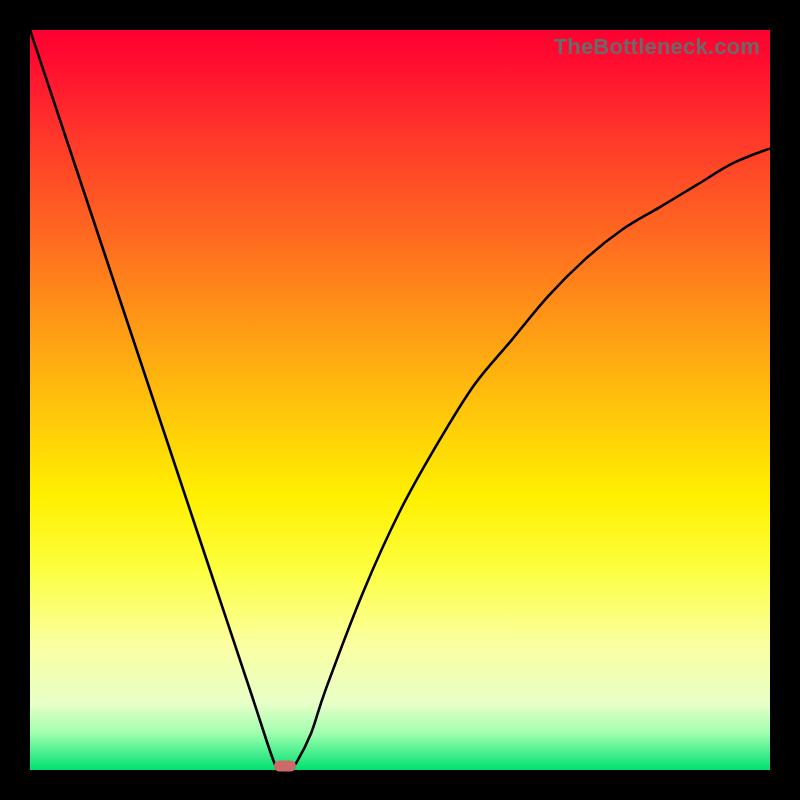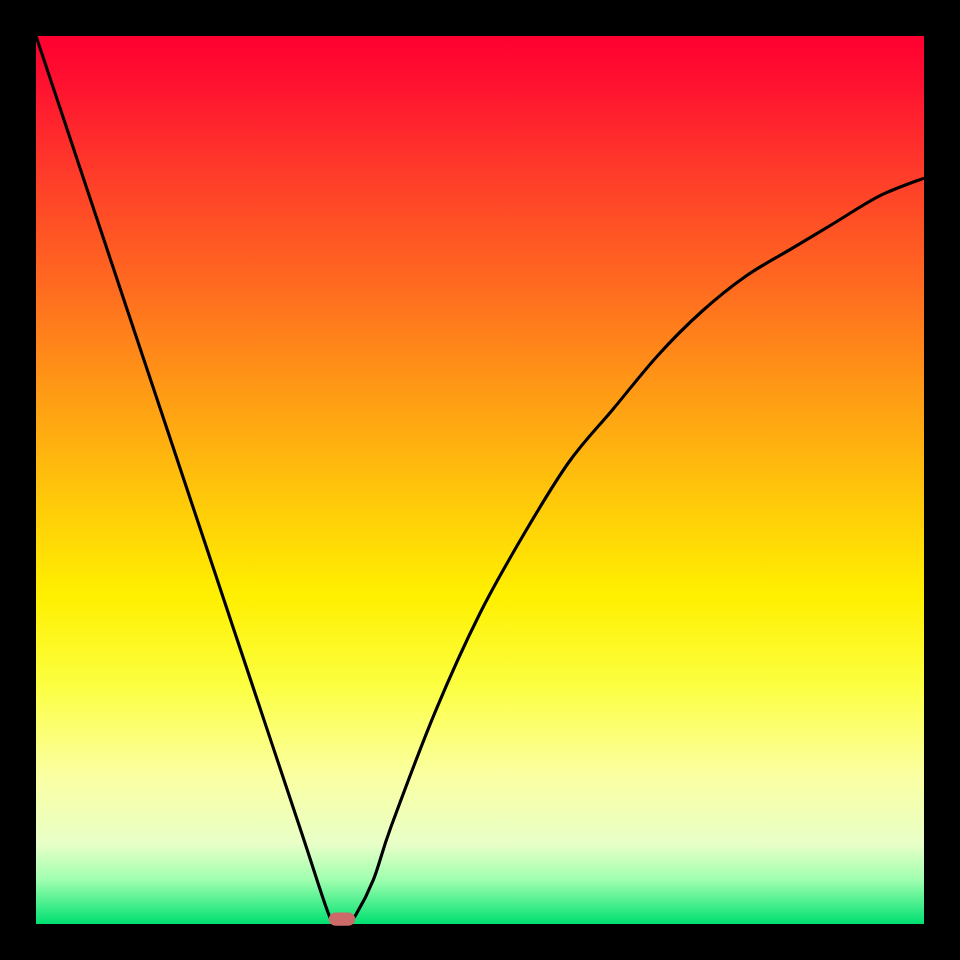--- a/index.html
+++ b/index.html
@@ -54,20 +54,21 @@
     transform: translate(-50%, -50%);
   }
 </style>
 </head>
 <body>
 
 <div class="frame">
 
   <div class="plot-area">
 
+    <span class="attribution">TheBottleneck.com</span>
 
     <svg class="curve" viewBox="0 0 740 740" preserveAspectRatio="none">
       <path fill="none" stroke="#000" stroke-width="2.6" d="M 0 0 C 6.166666666666667 18.5, 24.666666666666664 74, 37 111 C 49.333333333333336 148, 61.666666666666664 185, 74 222 C 86.33333333333333 259, 98.66666666666667 295.99999999999994, 111 332.99999999999994 C 123.33333333333333 369.99999999999994, 135.66666666666666 407, 148 444 C 160.33333333333334 481, 172.66666666666666 518, 185 555 C 197.33333333333334 592, 212.13333333333333 636.4, 222 666 C 231.86666666666667 695.6, 239.26666666666668 720.2666666666667, 244.20000000000002 732.6 C 249.13333333333335 744.9333333333334, 249.13333333333335 738.7666666666667, 251.60000000000002 740 C 254.0666666666667 741.2333333333333, 256.53333333333336 741.2333333333333, 259 740 C 261.46666666666664 738.7666666666667, 262.7 738.7666666666667, 266.4 732.6 C 270.09999999999997 726.4333333333334, 276.26666666666665 715.3333333333334, 281.2 703 C 286.1333333333333 690.6666666666666, 287.3666666666667 682.0333333333333, 296 658.6 C 304.6333333333333 635.1666666666667, 320.6666666666667 592, 333 562.4 C 345.3333333333333 532.8, 357.66666666666663 505.6666666666667, 370 481 C 382.33333333333337 456.3333333333333, 394.66666666666674 435.3666666666667, 407.00000000000006 414.4 C 419.33333333333337 393.4333333333333, 431.6666666666667 372.46666666666664, 444 355.2 C 456.3333333333333 337.93333333333334, 468.6666666666667 325.6, 481 310.8 C 493.3333333333333 296, 505.6666666666667 279.96666666666664, 518 266.4 C 530.3333333333334 252.83333333333331, 542.6666666666666 240.50000000000003, 555 229.40000000000003 C 567.3333333333334 218.30000000000004, 579.6666666666666 208.4333333333334, 592 199.80000000000007 C 604.3333333333334 191.16666666666674, 616.6666666666666 185.00000000000003, 629 177.60000000000002 C 641.3333333333334 170.20000000000002, 653.6666666666666 162.79999999999998, 666 155.39999999999998 C 678.3333333333334 147.99999999999997, 690.6666666666666 139.3666666666667, 703 133.20000000000005 C 715.3333333333334 127.03333333333337, 733.8333333333334 120.86666666666666, 740 118.39999999999998" id="curve-path"></path>
     </svg>
 
     <div class="marker" id="min-marker" style="left: 255.3px; top: 736px;"></div>
 
   </div>
 
 </div>

